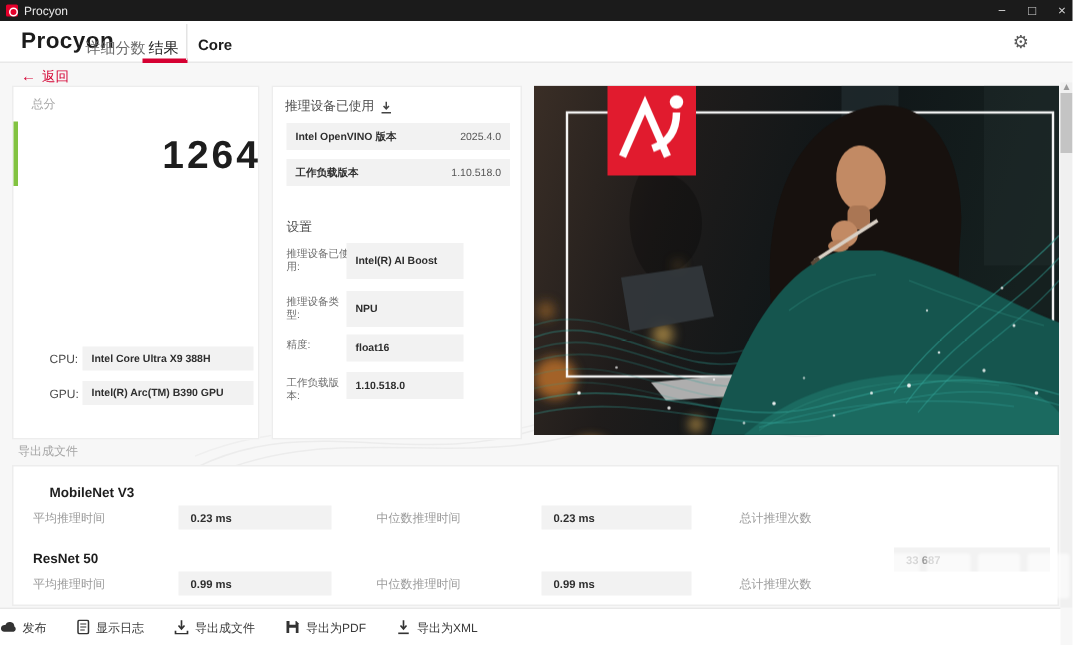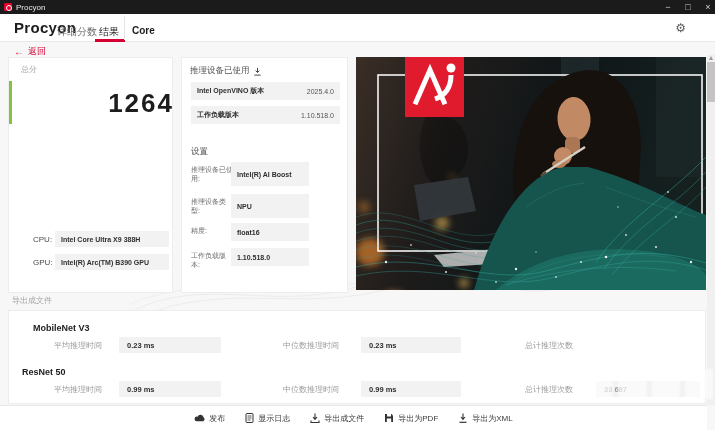--- a/index.html
+++ b/index.html
@@ -76,33 +76,33 @@
   
   .scroll-track { position:absolute; left:707px; top:55px; width:8px; height:350px; background:#f0f0f0; }
   .scroll-arrow { position:absolute; left:709px; top:56px; width:0; height:0;
                   border-left:2px solid transparent; border-right:2px solid transparent;
                   border-bottom:4px solid #9a9a9a; }
   .scroll-thumb { position:absolute; left:707px; top:62px; width:8px; height:40px; background:#c4c4c4; }
 
   
   .details-title { position:absolute; left:12px; top:295px; }
   .grp-name { position:absolute; left:13px; font-size:9px; font-weight:bold; color:#1d1d1d; }
-  .m-label { position:absolute; font-size:8px; color:#9b9b9b;margin-left:32px; }
+  .m-label { position:absolute; font-size:8px; color:#9b9b9b; }
   .mbox { height:16px; padding-left:8px; }
   .mbox .gval { font-size:7.5px; }
 
   
   .watermark { position:absolute; left:585px; top:362px; width:128px; height:44px;
                display:flex; gap:5px; align-items:center; pointer-events:none; filter:blur(1px); }
   .wm-block { background:rgba(255,255,255,.62); height:30px; flex:1; border-radius:2px; }
   .dim-val { opacity:.45; }
 
   
   .footer { position:absolute; left:0; top:405px; width:707px; height:25px; background:#fff;
-            border-top:1px solid #e8e8e8; display:flex; align-items:center; justify-content:center; gap:20px; }
+            border-top:1px solid #e8e8e8; display:flex; align-items:center; justify-content:flex-start; gap:20px; }
   .fbtn { display:flex; align-items:center; gap:4px; font-size:8px; color:#3a3a3a; cursor:pointer; }
   .fbtn svg { display:block; }
   .corner { position:absolute; left:715px; top:0; width:5px; height:430px; background:#fff; }
 </style>
 </head>
 <body>
 
 <div id="app">
 
   <div class="titlebar">
@@ -318,21 +318,21 @@
 
     <div class="m-label" style="left:13px; top:73px;">平均推理时间</div>
     <div class="gbox mbox" style="left:110px; top:70px; width:102px;">
       <span class="gval">0.99 ms</span>
     </div>
     <div class="m-label" style="left:242px; top:73px;">中位数推理时间</div>
     <div class="gbox mbox" style="left:352px; top:70px; width:100px;">
       <span class="gval">0.99 ms</span>
     </div>
     <div class="m-label" style="left:484px; top:73px;">总计推理次数</div>
-    <div class="gbox mbox" style="left:587px; top:70px; width:104px;text-align:right;">
+    <div class="gbox mbox" style="left:587px; top:54px; width:104px;text-align:right;">
       <span class="gval dim-val">33 687</span>
     </div>
   </div>
 
   <div class="watermark">
     <div class="wm-block"></div>
       <div class="wm-block"></div>
       <div class="wm-block"></div>
       <div class="wm-block"></div>
   </div>

